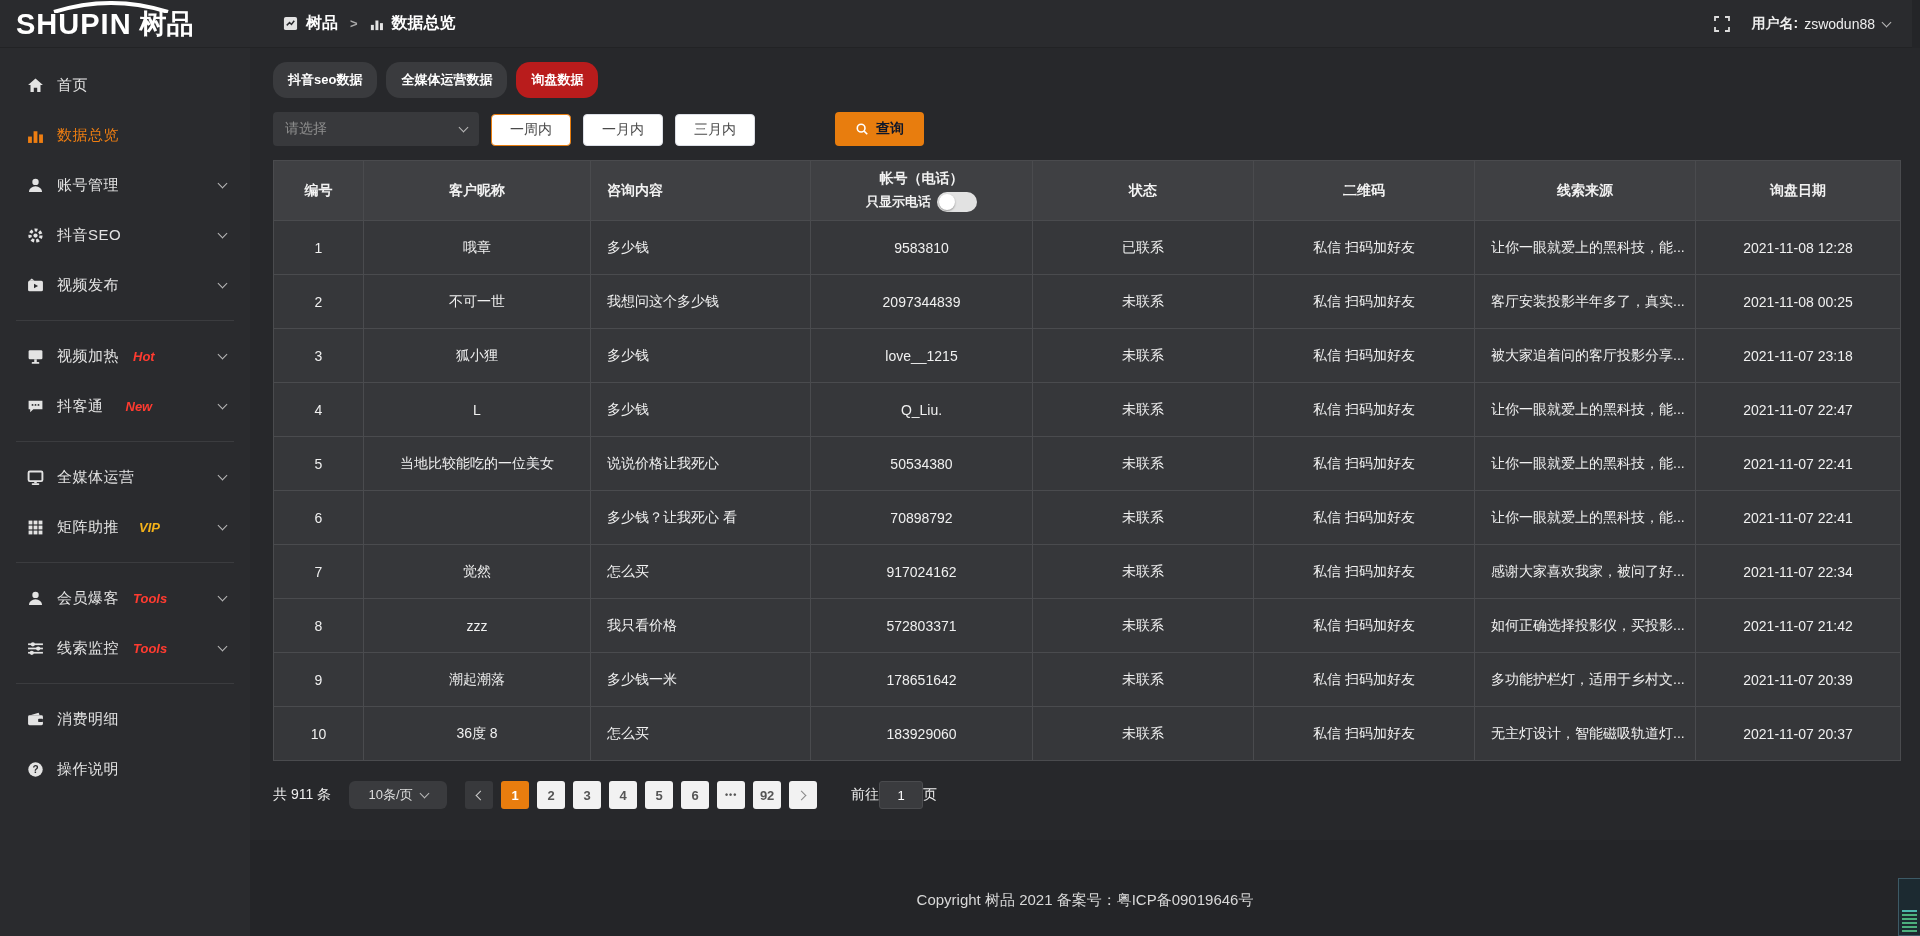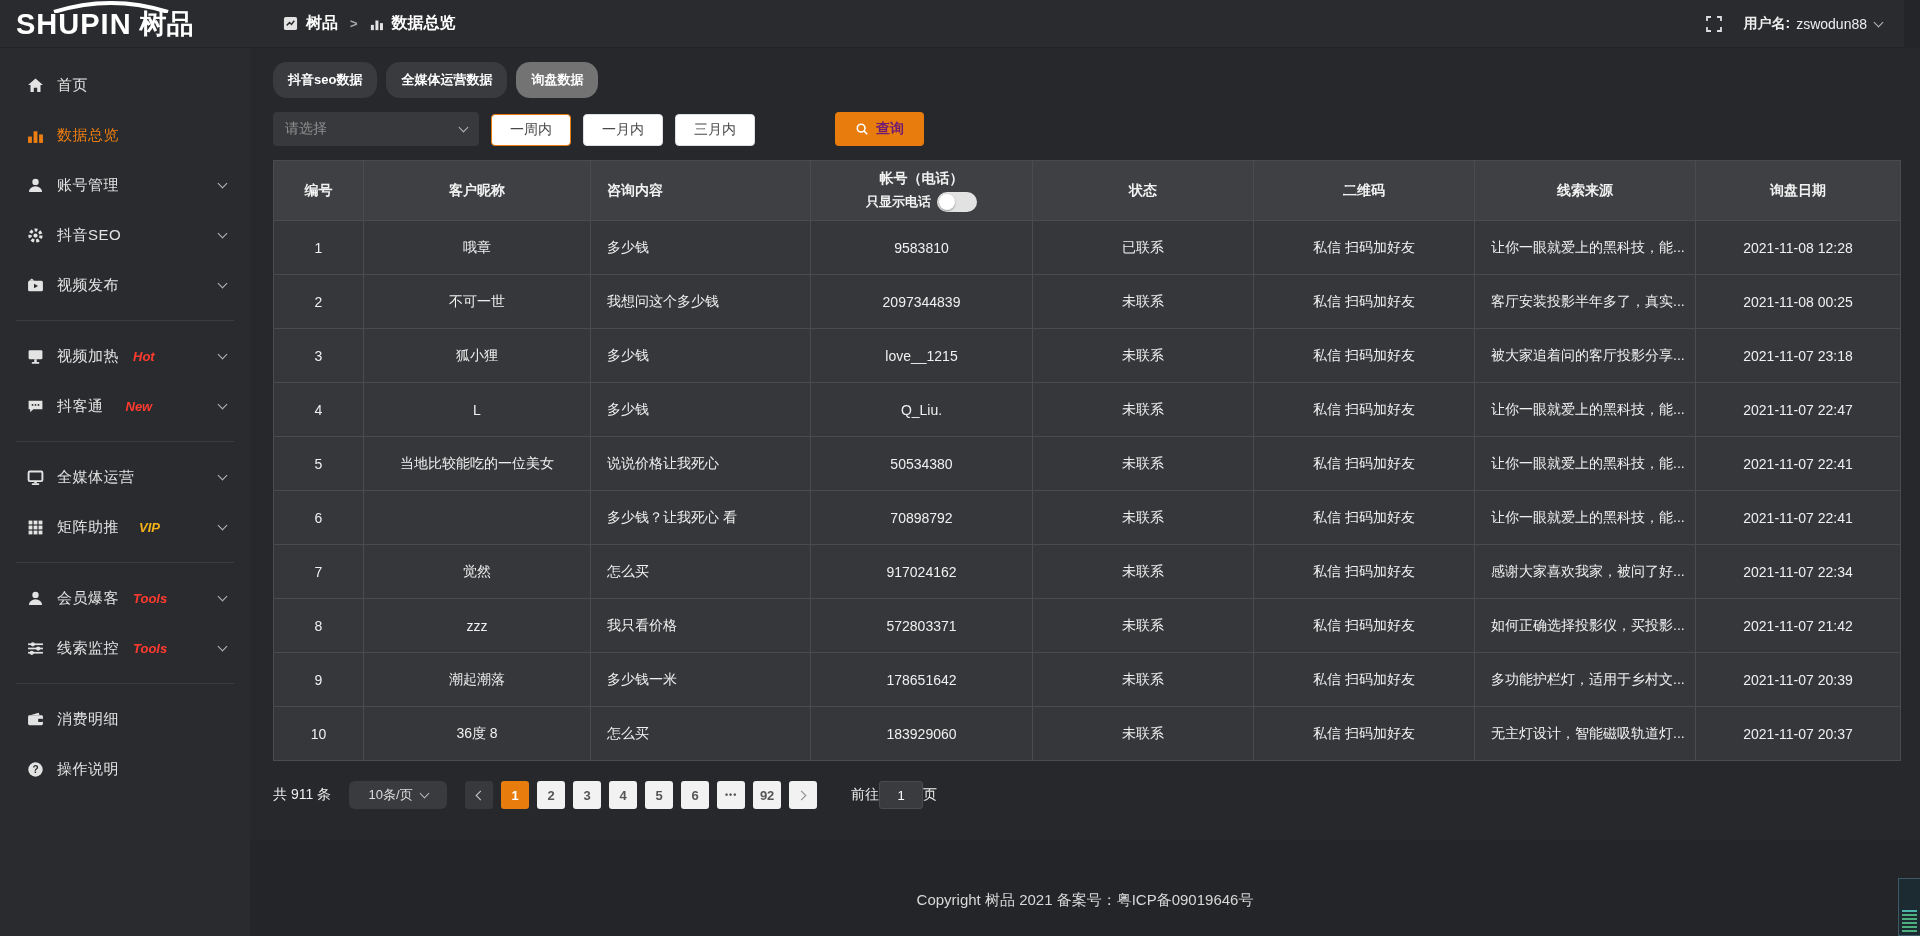--- a/index.html
+++ b/index.html
@@ -1,20 +1,20 @@
 <!DOCTYPE html>
 <html><head>
 <meta charset="utf-8">
 <style>
   * { margin:0; padding:0; box-sizing:border-box; }
   html,body { width:1920px; height:936px; overflow:hidden; }
   body { font-family:"Liberation Sans","DejaVu Sans",sans-serif; background:#242528; color:#e6e6e6; position:relative; }
 
   
-  .topbar { position:absolute; top:0; left:0; right:16px; height:48px; background:#2a2b2e; border-bottom:1px solid #222325; display:flex; align-items:center; z-index:5; }
+  .topbar { position:absolute; top:0; left:0; right:8px; height:48px; background:#2a2b2e; border-bottom:1px solid #222325; display:flex; align-items:center; z-index:5; }
   .logo { width:250px; display:flex; align-items:center; padding-left:16px; position:relative; height:48px; }
   .logo-arc { position:absolute; top:1px; left:52px; }
   .logo-en { font-size:29px; font-weight:900; letter-spacing:1px; color:#fff; line-height:48px; }
   .logo-cn { font-size:27px; font-weight:900; color:#fff; margin-left:8px; }
   .breadcrumb { display:flex; align-items:center; margin-left:33px; gap:8px; font-size:16px; font-weight:bold; color:#fff; }
   .bc-sep { color:#aaa; font-size:13px; font-weight:bold; margin:0 4px; }
   .topbar-right { margin-left:auto; display:flex; align-items:center; gap:14px; padding-right:22px; font-size:14px; color:#eee; }
   .chev { display:inline-block; width:7px; height:7px; border-right:1.5px solid #b9b9b9; border-bottom:1.5px solid #b9b9b9; transform:rotate(45deg); margin-top:-3px; }
 
   
@@ -27,28 +27,28 @@
   .s-badge.red { color:#ff3b30; }
   .s-badge.gold { color:#f5b31a; }
   .s-item .chev { margin-left:auto; }
   .s-div { height:1px; background:#3b3c3f; margin:10px 16px; }
 
   
   .content { position:absolute; left:250px; top:48px; right:0; height:792px; background:#27282b; padding:14px 19px 0 23px; }
 
   .tabs { display:flex; gap:9px; }
   .tab { background:#3a3b3e; color:#fff; font-size:13px; font-weight:bold; padding:9px 15px; border-radius:14px; cursor:pointer; }
-  .tab.active { background:#737373; }
+  .tab.active { background:#b91c1c; }
 
   .filters { display:flex; align-items:flex-end; margin-top:14px; gap:12px; }
   .sel { width:206px; height:34px; background:#38393c; border-radius:4px; display:flex; align-items:center; padding:0 12px; color:#8e8e8e; font-size:14px; cursor:pointer; }
   .sel .chev { margin-left:auto; }
   .rbtn { height:32px; min-width:80px; background:#fff; border:1px solid #dcdfe6; border-radius:4px; color:#4a4a4a; font-size:14px; display:flex; align-items:center; justify-content:center; padding:0 14px; cursor:pointer; }
   .rbtn.active { border:1px solid #e87d0e; }
-  .qbtn { height:34px; background:#e87d0e; color:#701a75; border:none; border-radius:4px; font-size:14px; font-weight:bold; display:flex; align-items:center; gap:7px; padding:0 20px; margin-left:68px; cursor:pointer; }
+  .qbtn { height:34px; background:#e87d0e; color:#0f172a; border:none; border-radius:4px; font-size:14px; font-weight:bold; display:flex; align-items:center; gap:7px; padding:0 20px; margin-left:68px; cursor:pointer; }
 
   
   .table { width:1628px; margin-top:14px; border:1px solid #4a4b4e; border-bottom:none; font-size:14px; }
   .trow, .thead { display:grid; grid-template-columns:90px 227px 220px 222px 221px 221px 221px 1fr; }
   .th, .td { border-right:1px solid #4a4b4e; border-bottom:1px solid #4a4b4e; display:flex; align-items:center; justify-content:center; text-align:center; padding:0 10px; overflow:hidden; white-space:nowrap; }
   .th:last-child, .td:last-child { border-right:none; }
   .thead .th { background:#3f4043; height:60px; font-weight:bold; color:#f2f2f2; }
   .trow .td { background:#36373a; height:54px; color:#f0f0f0; }
   .th.left, .td.left { justify-content:flex-start; text-align:left; padding-left:16px; }
   .c-account-h { flex-direction:column; gap:4px; }

